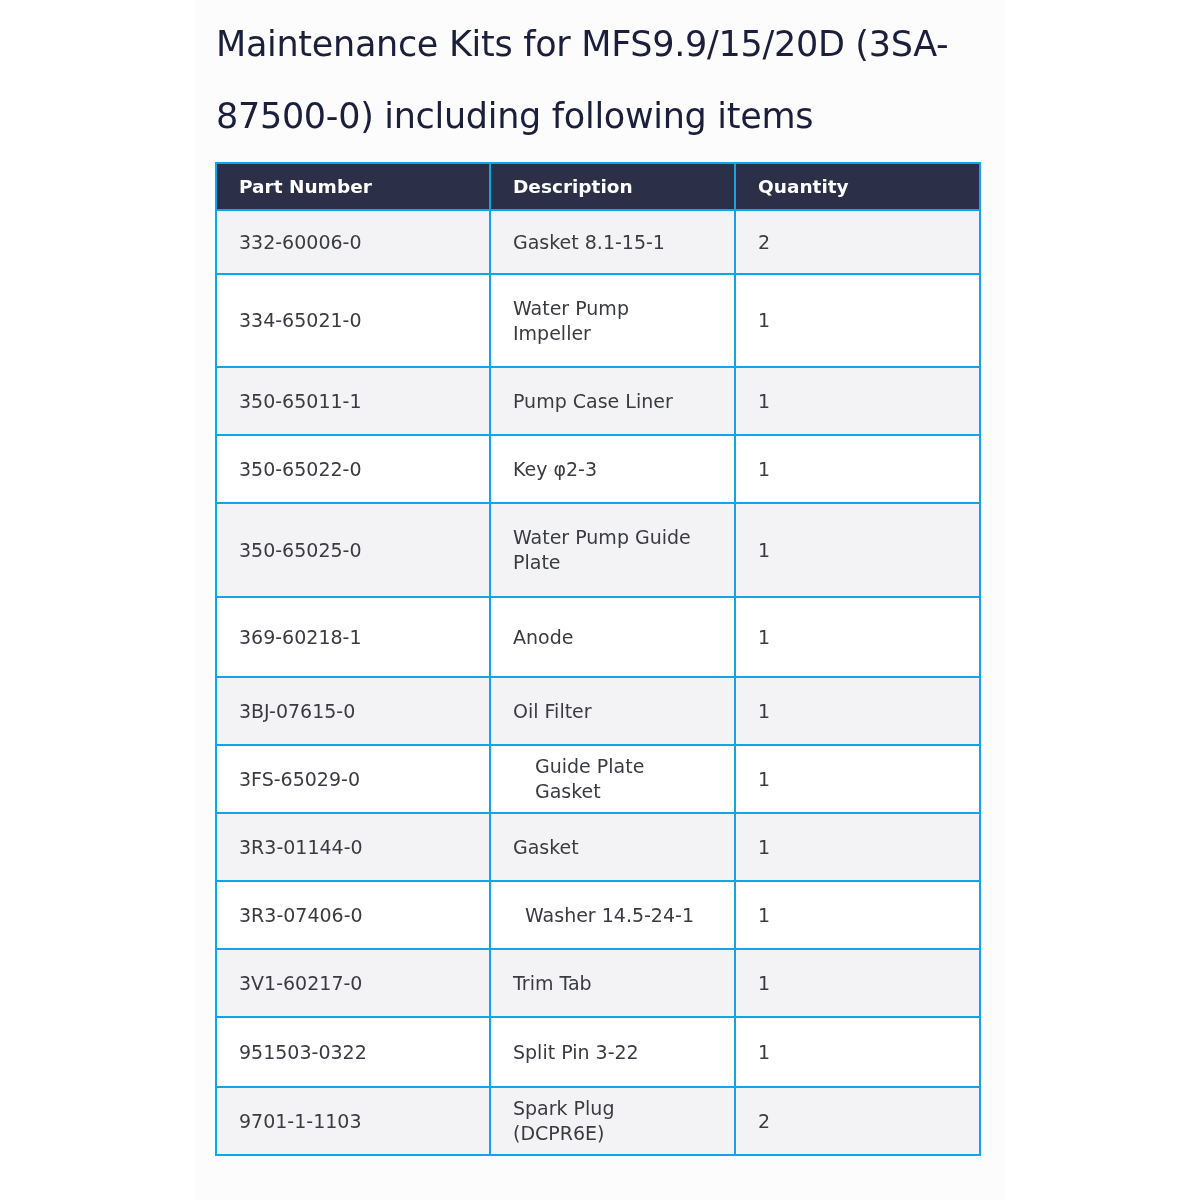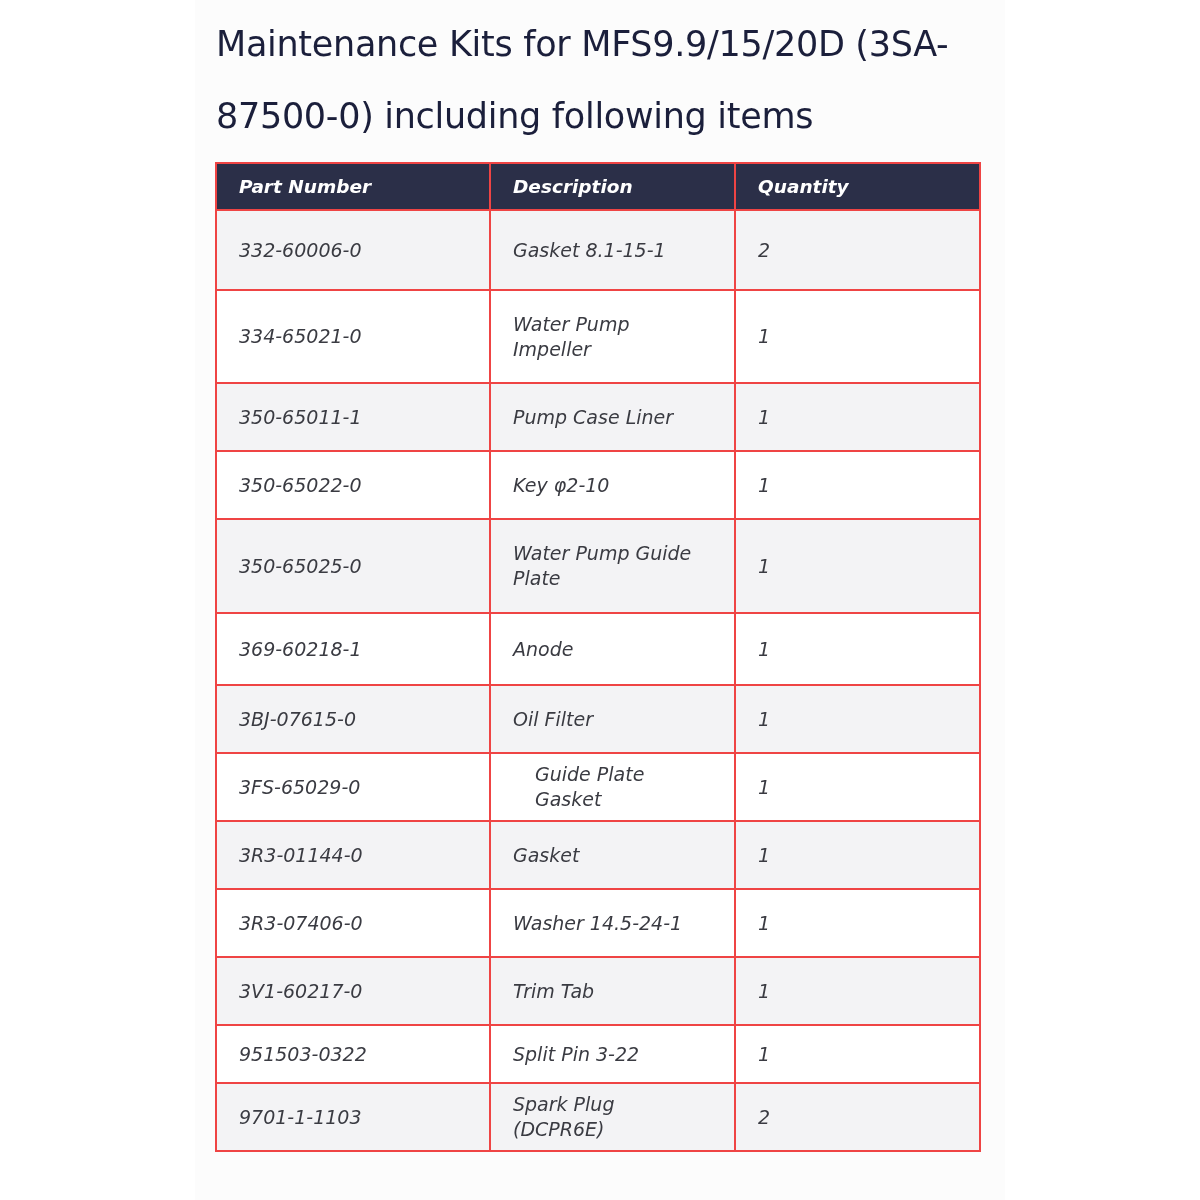--- a/index.html
+++ b/index.html
@@ -12,22 +12,22 @@
   }
   .title {
     position:absolute; left:216px; top:8px; width:780px; margin:0;
     font-size:35px; line-height:72px; font-weight:400; color:#1b1f3b; letter-spacing:-0.3px;
   }
   table.kit {
     position:absolute; left:215px; top:162px; width:764px;
     border-collapse:collapse; table-layout:fixed;
   }
   table.kit th, table.kit td {
-    border:2px solid #ef4444; text-align:left; vertical-align:middle;
-    padding:0 0 0 22px; font-size:19px; color:#3a3b42;font-style:italic;
+    border:2px solid #0ea5e9; text-align:left; vertical-align:middle;
+    padding:0 0 0 22px; font-size:19px; color:#3a3b42;
   }
   table.kit th {
     background:#2b2f48; color:#ffffff; font-weight:bold; height:45px; font-size:18.5px;
   }
   table.kit td { line-height:25px; }
   tr.odd td { background:#f3f3f5; }
   tr.even td { background:#ffffff; }
   col.c1 { width:274px; } col.c2 { width:245px; } col.c3 { width:245px; }
 </style>
 </head>
@@ -44,46 +44,46 @@
       <col class="c3">
     </colgroup>
   <thead>
     <tr>
       <th>Part Number</th>
       <th>Description</th>
       <th>Quantity</th>
     </tr>
   </thead>
   <tbody id="rows">
-      <tr class="odd" style="height: 80px;">
+      <tr class="odd" style="height: 64px;">
         <td>332-60006-0</td>
         <td style="padding-right: 40px;">Gasket 8.1-15-1</td>
         <td>2</td>
       </tr>
       <tr class="even" style="height: 93px;">
         <td>334-65021-0</td>
         <td style="padding-right: 40px;">Water Pump Impeller</td>
         <td>1</td>
       </tr>
       <tr class="odd" style="height: 68px;">
         <td>350-65011-1</td>
         <td style="padding-right: 40px;">Pump Case Liner</td>
         <td>1</td>
       </tr>
       <tr class="even" style="height: 68px;">
         <td>350-65022-0</td>
-        <td style="padding-right: 40px;">Key φ2-10</td>
+        <td style="padding-right: 40px;">Key φ2-3</td>
         <td>1</td>
       </tr>
       <tr class="odd" style="height: 94px;">
         <td>350-65025-0</td>
         <td style="padding-right: 40px;">Water Pump Guide Plate</td>
         <td>1</td>
       </tr>
-      <tr class="even" style="height: 72px;">
+      <tr class="even" style="height: 80px;">
         <td>369-60218-1</td>
         <td style="padding-right: 20px;">Anode</td>
         <td>1</td>
       </tr>
       <tr class="odd" style="height: 68px;">
         <td>3BJ-07615-0</td>
         <td style="padding-right: 40px;">Oil Filter</td>
         <td>1</td>
       </tr>
       <tr class="even" style="height: 68px;">
@@ -91,29 +91,29 @@
         <td style="padding-right: 40px; padding-left: 44px;">Guide Plate Gasket</td>
         <td>1</td>
       </tr>
       <tr class="odd" style="height: 68px;">
         <td>3R3-01144-0</td>
         <td style="padding-right: 40px;">Gasket</td>
         <td>1</td>
       </tr>
       <tr class="even" style="height: 68px;">
         <td>3R3-07406-0</td>
-        <td style="padding-right: 40px;">Washer 14.5-24-1</td>
+        <td style="padding-right: 40px; text-align: right;">Washer 14.5-24-1</td>
         <td>1</td>
       </tr>
       <tr class="odd" style="height: 68px;">
         <td>3V1-60217-0</td>
         <td style="padding-right: 40px;">Trim Tab</td>
         <td>1</td>
       </tr>
-      <tr class="even" style="height: 58px;">
+      <tr class="even" style="height: 70px;">
         <td>951503-0322</td>
         <td style="padding-right: 40px;">Split Pin 3-22</td>
         <td>1</td>
       </tr>
       <tr class="odd" style="height: 68px;">
         <td>9701-1-1103</td>
         <td style="padding-right: 40px;">Spark Plug (DCPR6E)</td>
         <td>2</td>
       </tr>
     </tbody>

